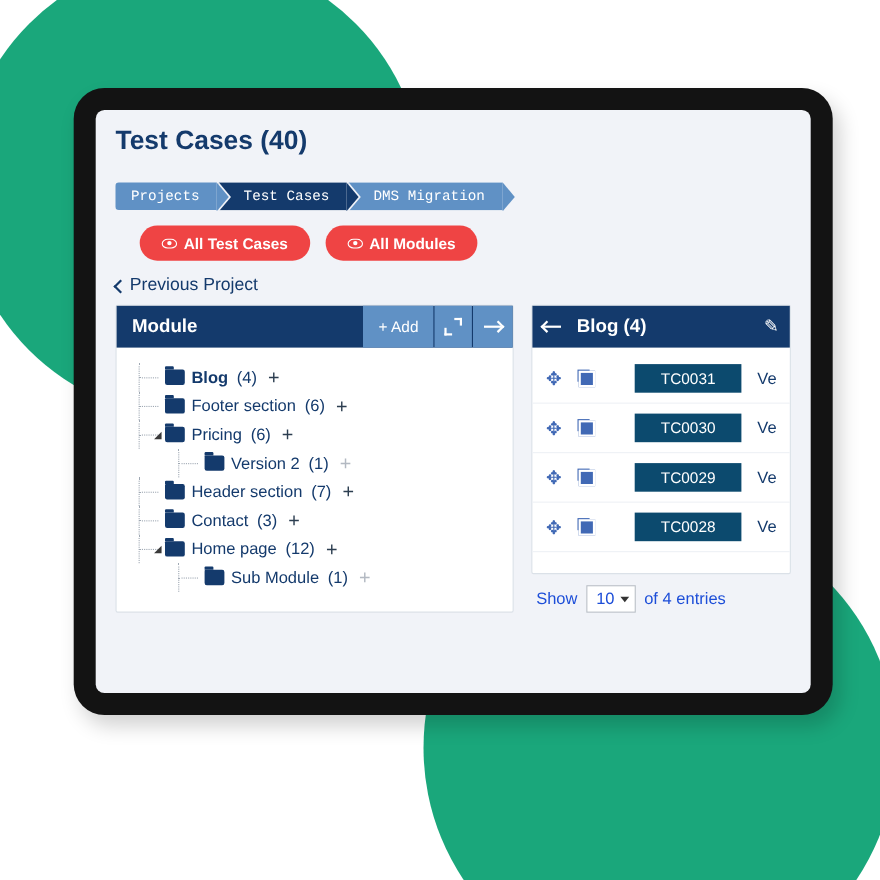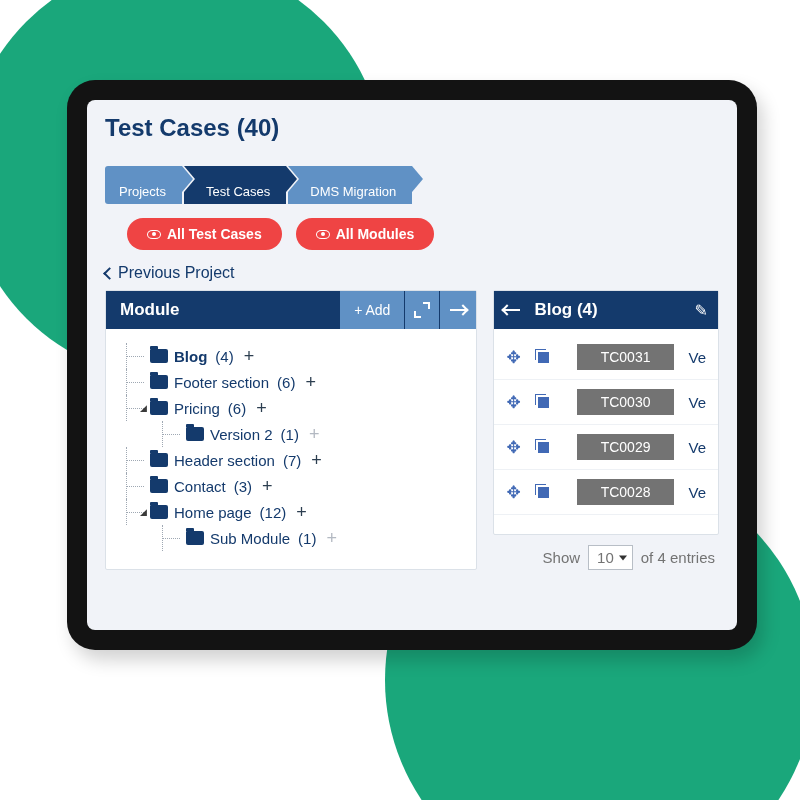--- a/index.html
+++ b/index.html
@@ -62,23 +62,24 @@
     }
     .breadcrumb {
       display: flex;
       align-items: center;
       margin-bottom: 14px;
     }
     .crumb {
       background: #6091c5;
       color: #ffffff;
       font-size: 13px;
-      padding: 18px 16px 5px 22px;
+      padding: 5px 16px 5px 22px;
       position: relative;
       margin-right: 2px;
+      font-family: Liberation Mono, monospace;
     }
     .crumb:first-child { padding-left: 14px; border-radius: 3px 0 0 3px; }
     .crumb::after {
       content: '';
       position: absolute;
       right: -11px;
       top: 0;
       width: 0; height: 0;
       border-top: 13px solid transparent;
       border-bottom: 13px solid transparent;
@@ -351,41 +352,40 @@
     }
     .copy-icon::after {
       content: '';
       position: absolute;
       bottom: 0; right: 0;
       width: 11px; height: 11px;
       background: #4169b5;
       border: 2px solid #fff;
     }
     .tc-badge {
-      background: #737373;
+      background: #0c4a6e;
       color: #ffffff;
       padding: 5px 24px;
       font-size: 14px;
       font-weight: 500;
       cursor: pointer;
-      margin-left: 12px;
+      margin-left: 22px;
     }
     .tc-extra {
       color: #143a6c;
       font-size: 15px;
       margin-left: auto;
     }
     .pager-row {
       display: flex;
       align-items: center;
       gap: 8px;
       padding: 10px 4px 0 4px;
       font-size: 15px;
-      color: #737373;
-      justify-content: flex-end;
+      color: #1d4ed8;
     }
     .pager-select {
       border: 1px solid #b8bec6;
       background: #fff;
       padding: 3px 18px 3px 8px;
       font-size: 15px;
       position: relative;
       cursor: pointer;
     }
     .pager-select::after {

